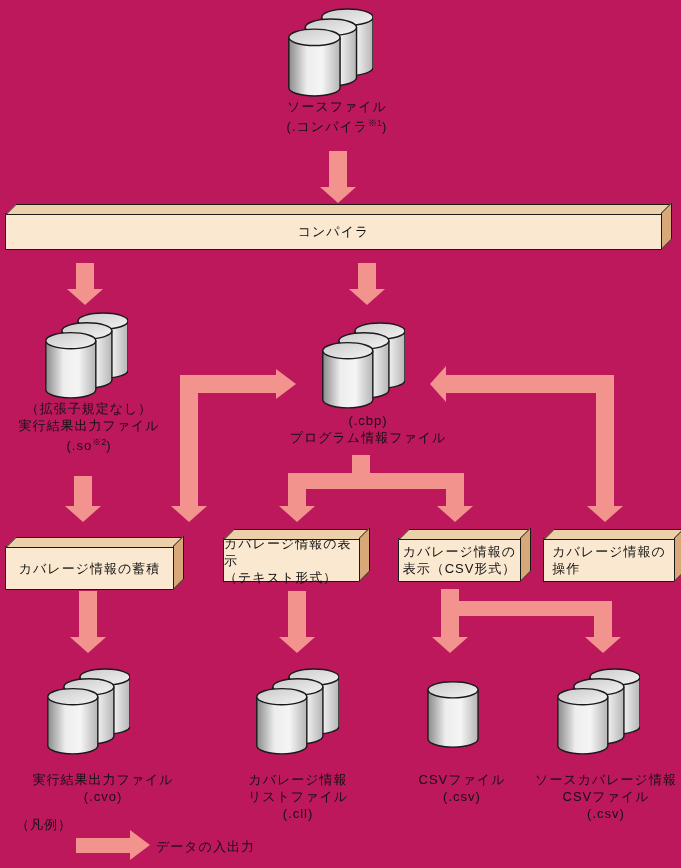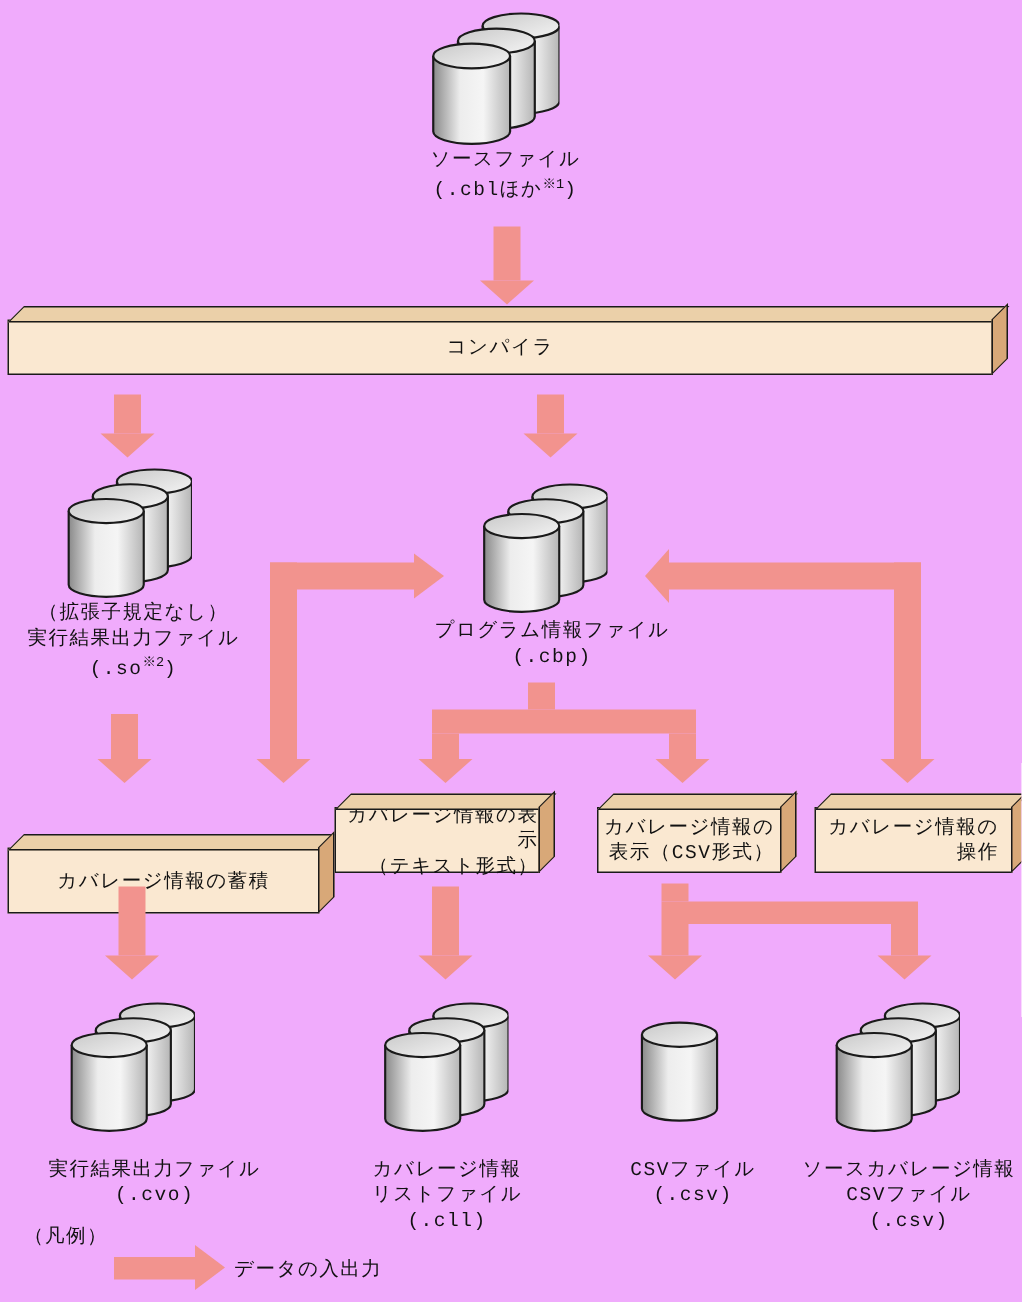--- a/index.html
+++ b/index.html
@@ -1,30 +1,30 @@
 <!DOCTYPE html>
 <html lang="ja" style="--arrow: #F2938E; --box-front: #FAE8D1; --box-top: #EBD0A9; --box-side: #D8A878; --outline: #1A1A1A; --text: #111111;"><head>
 <meta charset="utf-8">
 <style>
   html,body{margin:0;padding:0;background:#ffffff;}
   #canvas{
-    position:relative;width:681px;height:868px;background:#f0abfc;overflow:hidden;
-    font-family:Liberation Mono, monospace;
+    position:relative;width:681px;height:868px;background:#be185d;overflow:hidden;
+    font-family:Liberation Sans, sans-serif;
     color:var(--text,#111);
   }
   
   .lbl{position:absolute;text-align:center;font-size:13px;line-height:17px;letter-spacing:1px;white-space:nowrap;}
   .lbl sup{font-size:9px;letter-spacing:0;}
   
   .box3d{
     position:absolute;box-sizing:border-box;
     background:var(--box-front,#fae8d1);
     border:1px solid var(--outline,#1a1a1a);
     display:flex;align-items:center;justify-content:center;
-    text-align:right;font-size:13px;line-height:17px;letter-spacing:1px;
+    text-align:left;font-size:13px;line-height:17px;letter-spacing:1px;
   }
   .box3d::before{ 
     content:"";position:absolute;left:-1px;top:-10px;width:100%;height:9px;
     background:var(--box-top,#ebd0a9);border:1px solid var(--outline,#1a1a1a);
     transform:skewX(-45deg);transform-origin:bottom left;
   }
   .box3d::after{ 
     content:"";position:absolute;left:100%;top:-1px;width:9px;height:100%;
     background:var(--box-side,#d8a878);border:1px solid var(--outline,#1a1a1a);
     transform:skewY(-45deg);transform-origin:top left;
@@ -90,32 +90,32 @@
     <use href="#cyl"></use>
   </svg>
   <svg class="stack" style="left:556px;top:667px" width="84" height="88" viewBox="0 0 94 98">
     <use href="#cyl" x="36" y="0"></use>
       <use href="#cyl" x="18" y="11"></use>
       <use href="#cyl" x="0" y="22"></use>
   </svg>
 
   <div class="lbl" style="left:257px;top:98px;width:160px">
     <div>ソースファイル</div>
-    <div><span>(.cblほか</span><sup>※1</sup><span>)</span></div>
+    <div><span>(.コンパイラ</span><sup>※1</sup><span>)</span></div>
   </div>
 
   <div class="lbl" style="left:8px;top:400px;width:162px">
     <div>（拡張子規定なし）</div>
     <div>実行結果出力ファイル</div>
     <div><span>(.so</span><sup>※2</sup><span>)</span></div>
   </div>
 
   <div class="lbl" style="left:278px;top:412px;width:180px">
+    <div>(.cbp)</div>
     <div>プログラム情報ファイル</div>
-    <div>(.cbp)</div>
   </div>
 
   <div class="lbl" style="left:22px;top:771px;width:162px">
     <div>実行結果出力ファイル</div>
     <div>(.cvo)</div>
   </div>
 
   <div class="lbl" style="left:217px;top:771px;width:162px">
     <div>カバレージ情報</div>
     <div>リストファイル</div>
@@ -130,21 +130,21 @@
   <div class="lbl" style="left:524px;top:771px;width:164px">
     <div>ソースカバレージ情報</div>
     <div>CSVファイル</div>
     <div>(.csv)</div>
   </div>
 
   <div class="box3d" style="left:5px;top:213px;width:657px;height:37px">
     <span>コンパイラ</span>
   </div>
 
-  <div class="box3d" style="left:5px;top:565px;width:208px;height:44px">
+  <div class="box3d" style="left:5px;top:546px;width:169px;height:44px">
     <span>カバレージ情報の蓄積</span>
   </div>
 
   <div class="box3d" style="left:223px;top:538px;width:137px;height:44px">
     <span>
       <span>カバレージ情報の表示</span><br>
       <span>（テキスト形式）</span>
     </span>
   </div>
 

